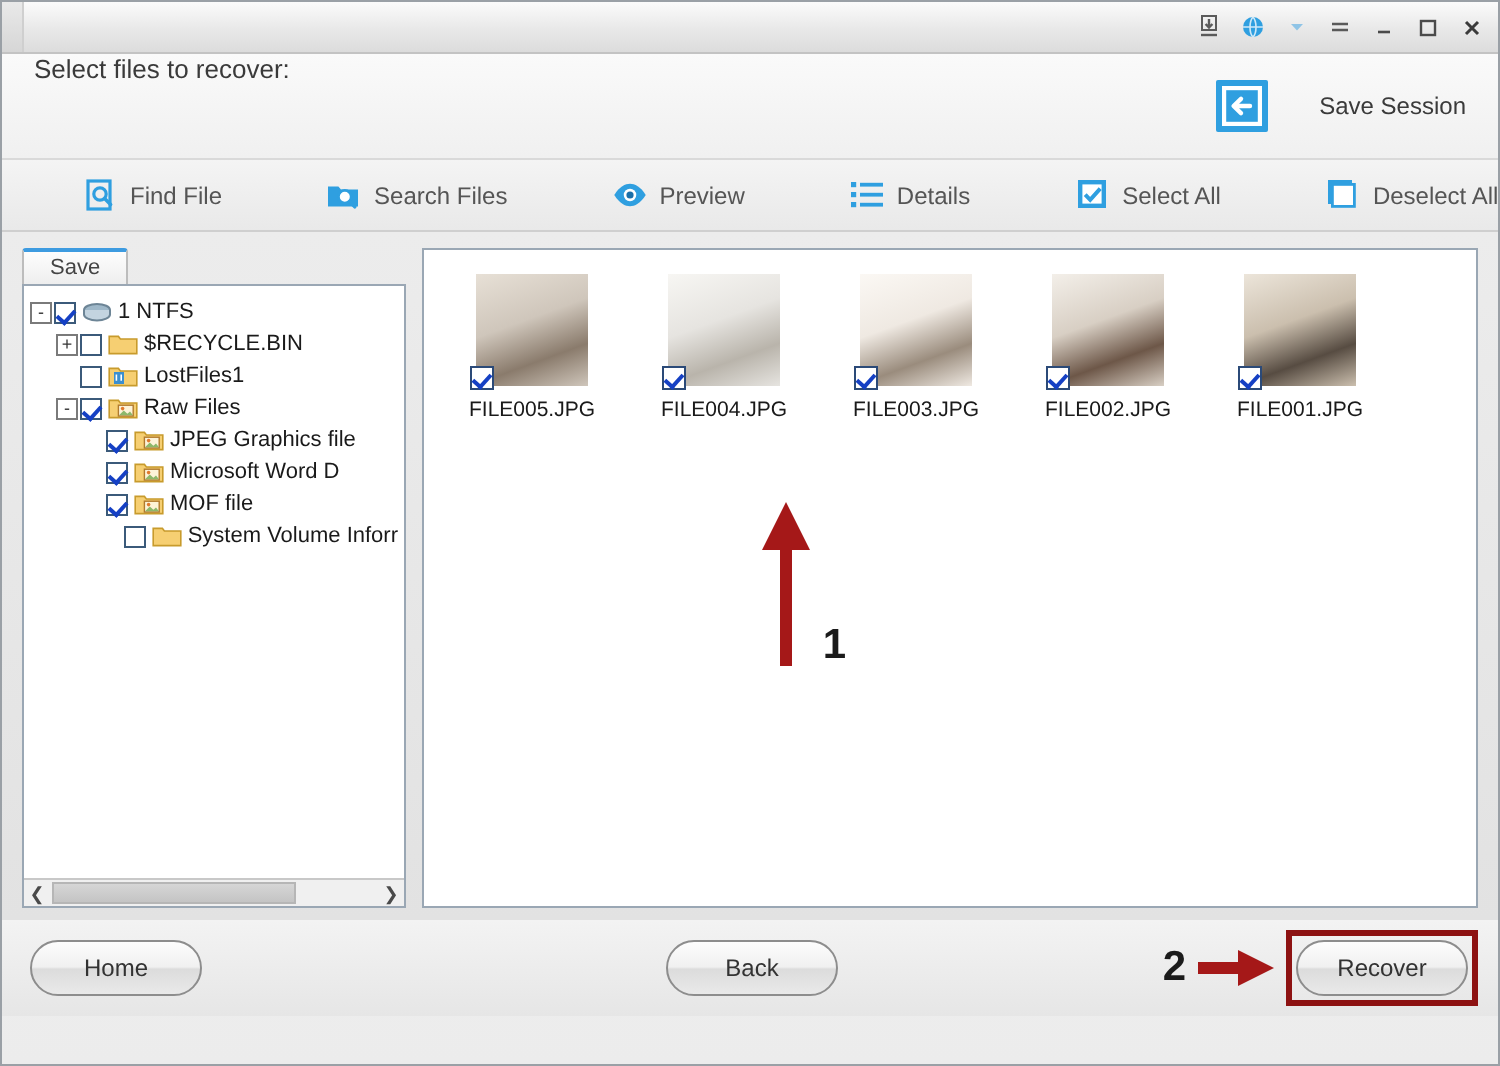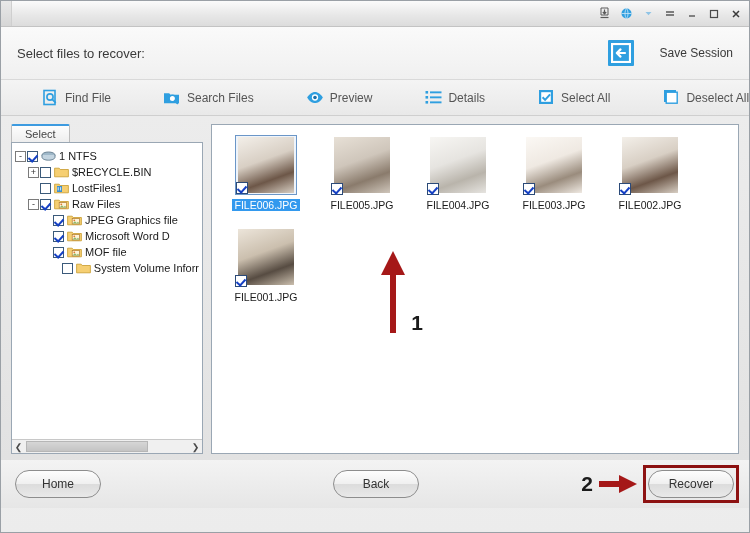--- a/index.html
+++ b/index.html
@@ -44,21 +44,21 @@
   .wc { width: 14px; height: 14px; display: flex; align-items: center; justify-content: center;
         color: #5a5a5a; font-size: 11px; line-height: 1; }
   .wc svg { display: block; }
 
   
   .header {
     position: relative;
     height: 53px;
     background: linear-gradient(#fafafa, #f0f0f0);
     border-bottom: 1px solid #d9d9d9;
-    display: flex; align-items: center;
+    display: flex; 
   }
   .header-title {
     margin-left: 16px; font-size: 13px; color: #3a3a3a;
   }
   .save-session {
     position: absolute; right: 16px; top: 50%; transform: translateY(-50%);
     display: flex; align-items: center; gap: 6px; cursor: pointer;
   }
   .save-icon {
     width: 26px; height: 26px; background: #2f9fe0;
@@ -351,21 +351,21 @@
       </span>
       <span class="tb-label">Deselect All</span>
     </div>
 
   </div>
 
   <div class="body-area">
 
     <div class="tree-panel">
       <div class="tabstrip">
-        <div class="tab">Select</div>
+        <div class="tab">Save</div>
       </div>
       <div class="tree-box">
         <div id="tree-nodes">
             <div class="tnode" style="padding-left: 0px;">
               <span class="expander">-</span>
               <span class="cb checked"></span>
               <span class="ico">
                 <svg width="15" height="12" viewBox="0 0 15 12">
                   <ellipse cx="7.5" cy="5" rx="6.5" ry="3" fill="#9fb8c9" stroke="#6d8596"></ellipse>
                   <path d="M1 5v2.2c0 1.6 2.9 3 6.5 3s6.5-1.4 6.5-3V5" fill="#c3d4e0" stroke="#6d8596"></path>
@@ -462,27 +462,20 @@
           <span class="hs-arrow">❮</span>
           <span class="hs-thumb"></span>
           <span class="hs-track-right"></span>
           <span class="hs-arrow">❯</span>
         </div>
       </div>
     </div>
 
     <div class="thumb-panel">
       <div class="thumb-grid" id="thumb-grid">
-          <div class="thumb selected">
-            <div class="thumb-img-wrap">
-              <div class="thumb-img" style="background: linear-gradient(160deg, rgb(243, 239, 233) 0%, rgb(216, 207, 196) 42%, rgb(109, 87, 72) 72%, rgb(216, 207, 196) 100%);"></div>
-              <span class="thumb-cb"></span>
-            </div>
-            <div class="thumb-name">FILE006.JPG</div>
-          </div>
           <div class="thumb">
             <div class="thumb-img-wrap">
               <div class="thumb-img" style="background: linear-gradient(160deg, rgb(231, 224, 214) 0%, rgb(207, 198, 187) 42%, rgb(138, 123, 108) 72%, rgb(207, 198, 187) 100%);"></div>
               <span class="thumb-cb"></span>
             </div>
             <div class="thumb-name">FILE005.JPG</div>
           </div>
           <div class="thumb">
             <div class="thumb-img-wrap">
               <div class="thumb-img" style="background: linear-gradient(160deg, rgb(247, 246, 243) 0%, rgb(230, 228, 224) 42%, rgb(185, 180, 171) 72%, rgb(230, 228, 224) 100%);"></div>

